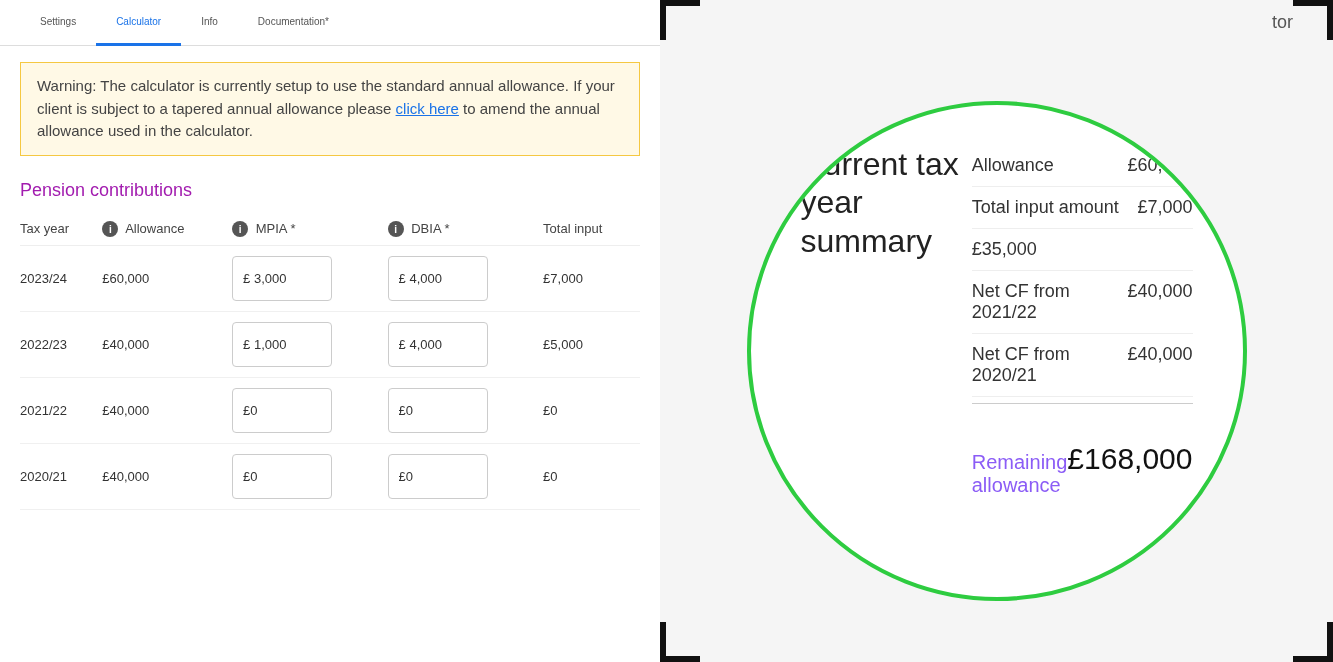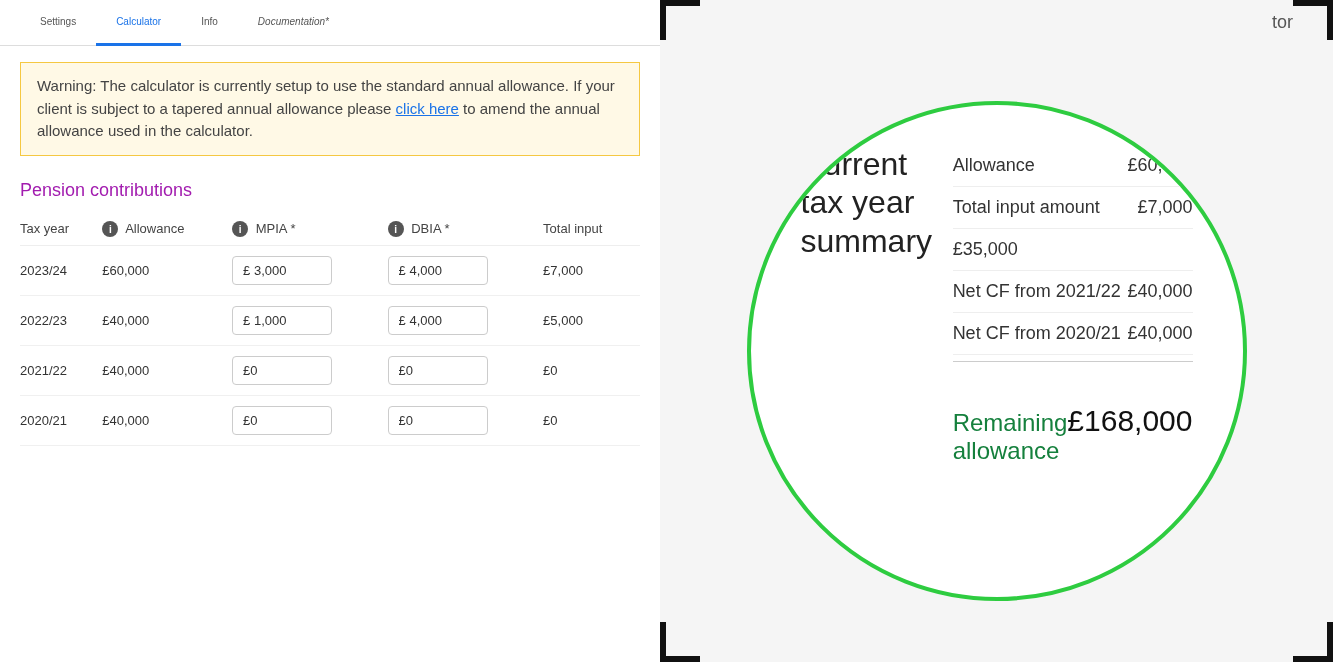--- a/index.html
+++ b/index.html
@@ -37,21 +37,20 @@
       border-bottom: 3px solid transparent;
       margin-bottom: -1px;
       white-space: nowrap;
     }
     .tab.active {
       color: #1a73e8;
       border-bottom: 3px solid #1a73e8;
       font-weight: 500;
     }
     .tab.italic {
-      font-style: italic;
     }
     .warning-banner {
       background: #fff9e6;
       border: 1px solid #f5c842;
       margin: 16px 20px;
       padding: 12px 16px;
       font-size: 15px;
       color: #444;
       line-height: 1.5;
     }
@@ -98,21 +97,21 @@
       border-radius: 50%;
       font-size: 10px;
       font-weight: bold;
       cursor: pointer;
       margin-right: 4px;
       vertical-align: middle;
     }
     .input-field {
       border: 1px solid #ccc;
       border-radius: 4px;
-      padding: 6px 10px;
+      padding: 14px 10px;
       font-size: 13px;
       width: 100px;
       color: #333;
       background: #fff;
     }
     
     .right-panel {
       width: 673px;
       position: relative;
       background: #f5f5f5;
@@ -186,22 +185,22 @@
     }
     .summary-label {
       font-weight: 400;
       color: #333;
     }
     .summary-value {
       font-weight: 400;
       color: #333;
     }
     .summary-row.remaining .summary-label {
-      font-size: 24px;
-      color: #15803d;
+      font-size: 20px;
+      color: #8b5cf6;
       margin-top: 37px;
     }
     .summary-row.remaining .summary-value {
       font-size: 30px;
       font-weight: 300;
       color: #111;
     }
     .top-right-text {
       position: absolute;
       top: 12px;

